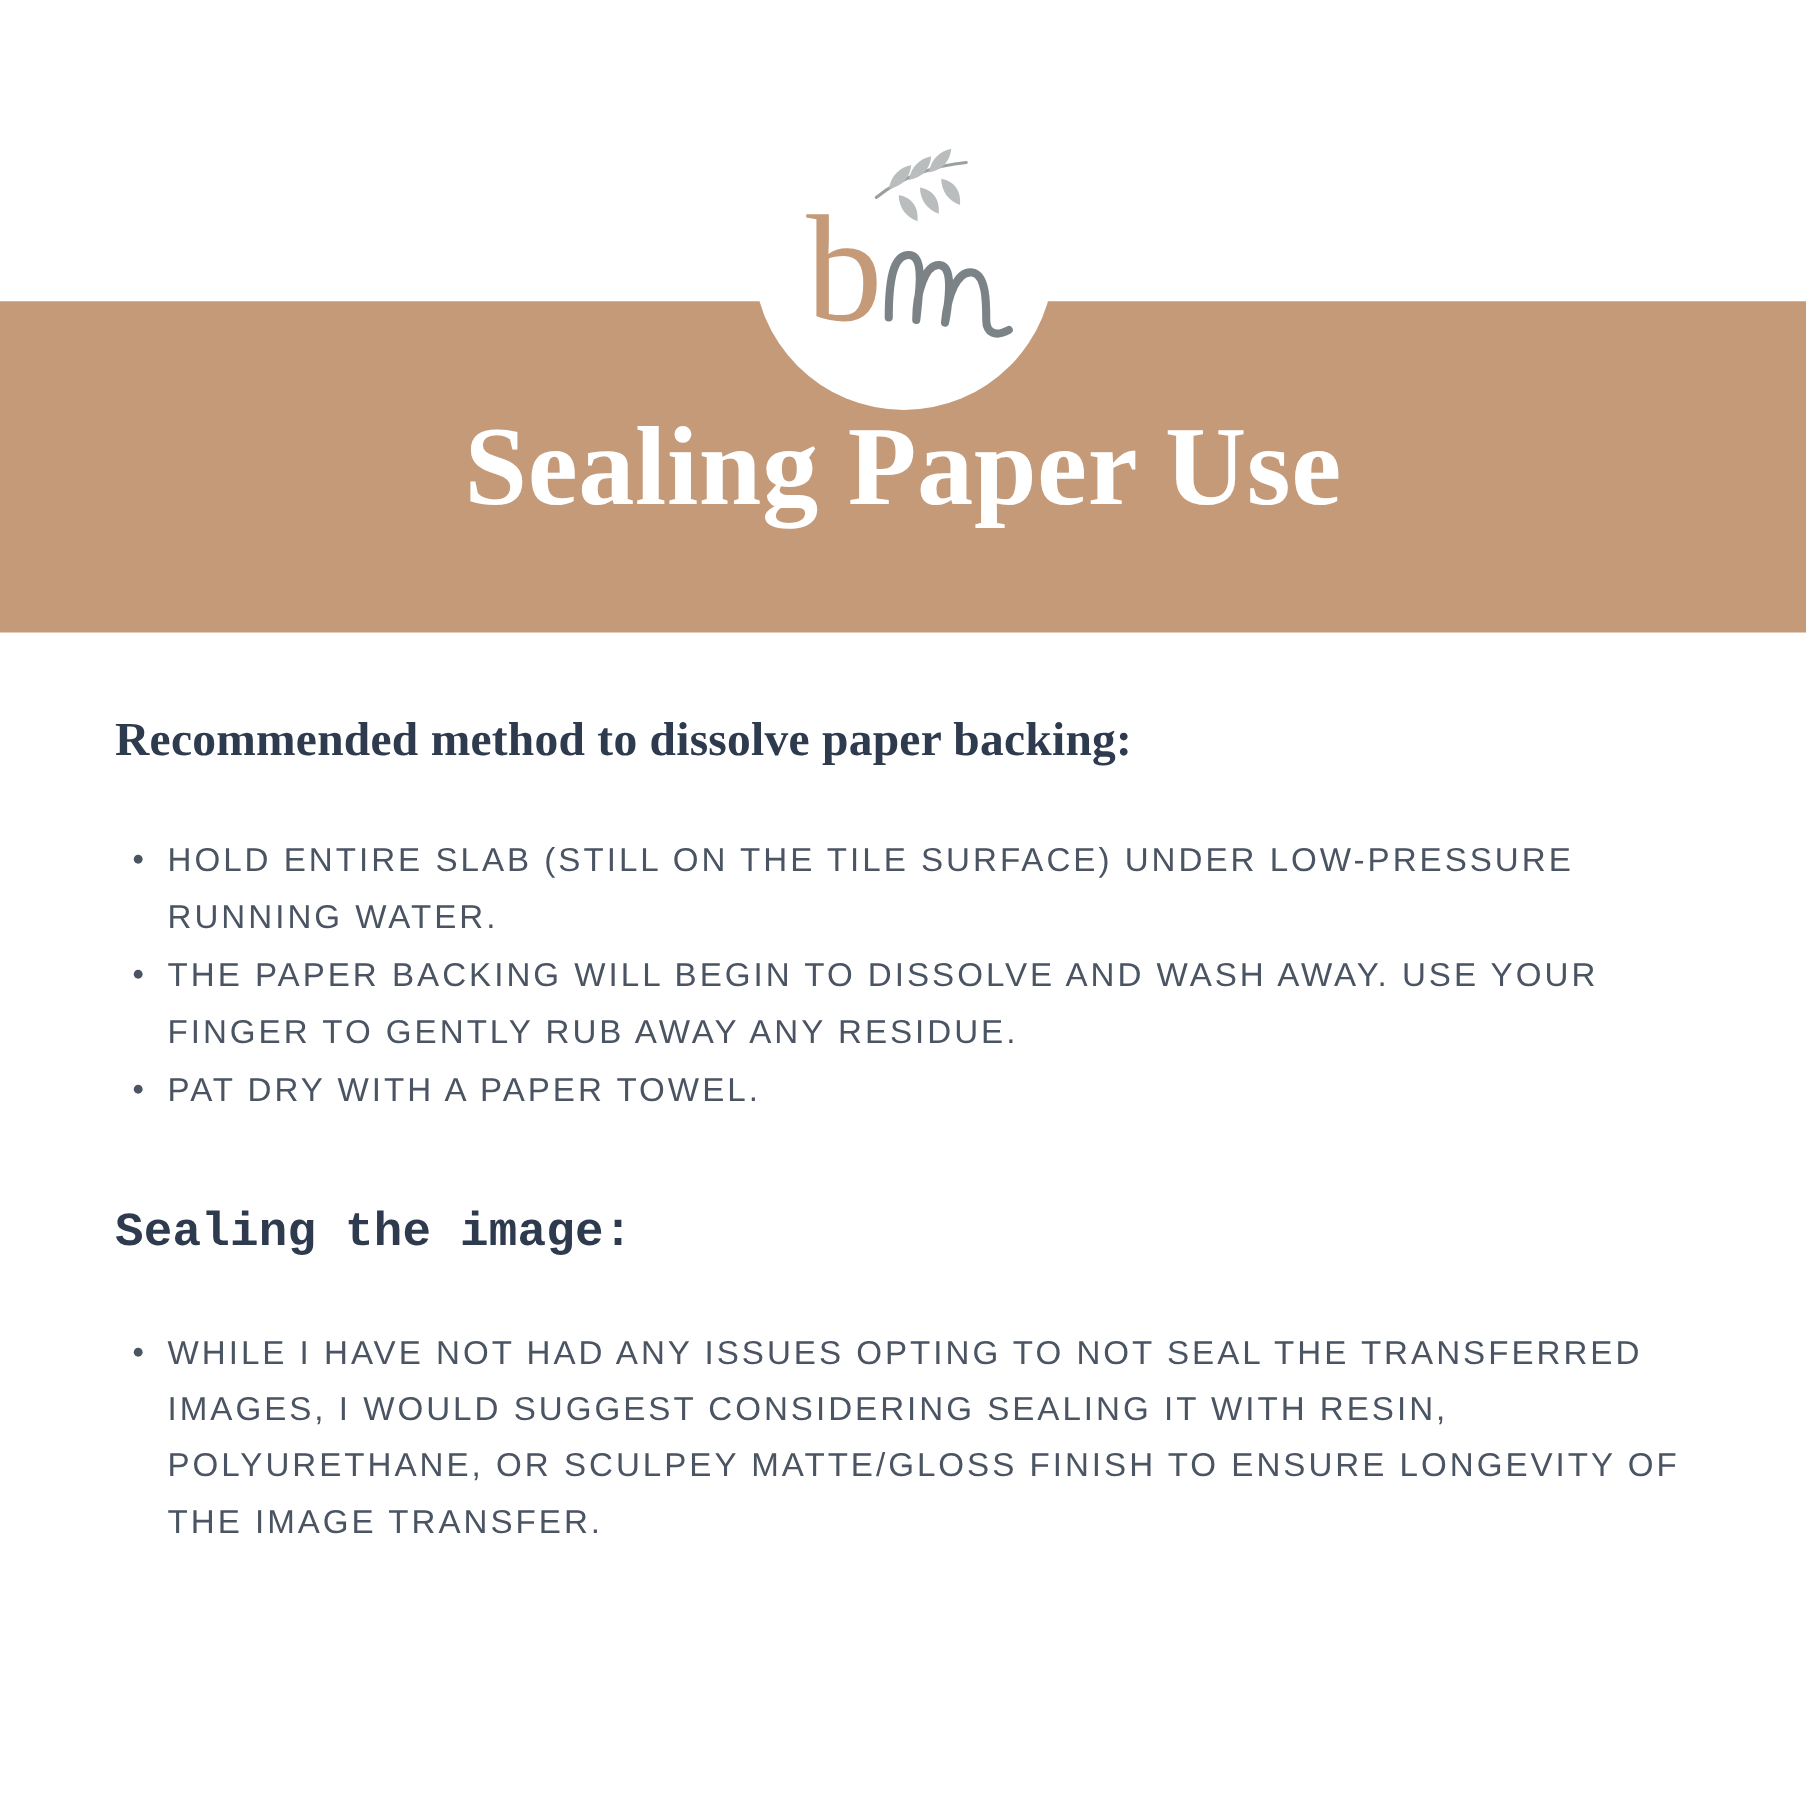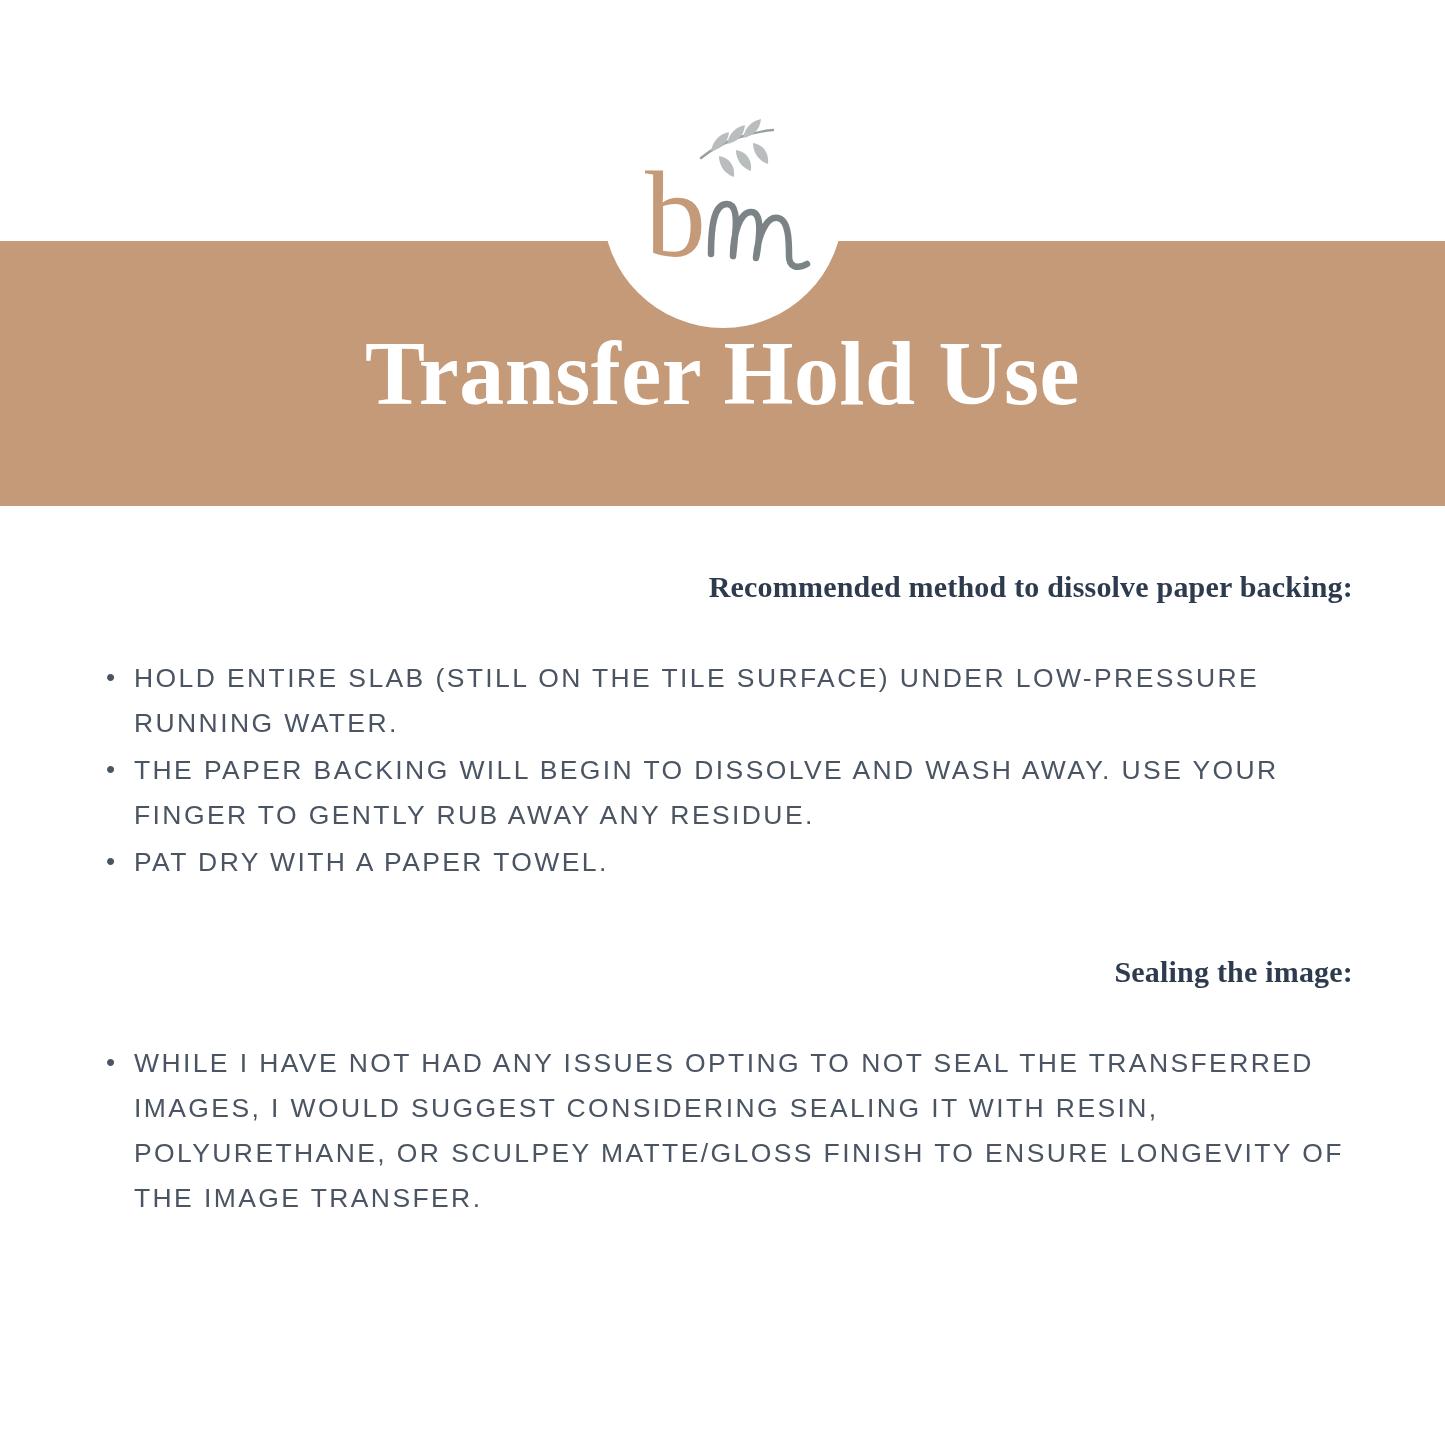--- a/index.html
+++ b/index.html
@@ -74,26 +74,26 @@
     position: absolute;
     left: 0;
     top: 506px;
     width: 1445px;
     padding: 0 92px;
   }
   .section-heading {
     font-family: "Liberation Serif", serif;
     font-weight: bold;
     color: #2e3b4e;
-    font-size: 30px;
-    text-align: right;
+    font-size: 38px;
+    text-align: left;
     letter-spacing: 0.2px;
   }
   .heading-1 { margin-top: 64px; }
-  .heading-2 { margin-top: 70px; margin-bottom: 44px; }
+  .heading-2 { margin-top: 70px; margin-bottom: 44px; font-family: Liberation Mono, monospace; }
 
   ul.steps {
     list-style: none;
     margin-top: 52px;
     padding-left: 10px;
   }
   ul.steps li {
     position: relative;
     padding-left: 32px;
     color: #4a5462;
@@ -113,21 +113,21 @@
     color: #4a5462;
   }
   .list-sealing li { line-height: 45px; }
 </style>
 </head>
 <body>
 
 <div class="page">
 
   <div class="banner">
-    <div class="banner-title">Transfer Hold Use</div>
+    <div class="banner-title">Sealing Paper Use</div>
   </div>
 
   <div class="logo-zone">
     <div class="logo-circle"></div>
     <svg class="logo-mark" viewBox="0 0 260 200">
 
       <g stroke="#9aa0a2" stroke-width="2.4" fill="none" stroke-linecap="round">
         <path d="M108 62 C130 44, 158 36, 180 34"></path>
         <path d="M118 55 C120 44, 127 38, 136 36 C135 46, 129 53, 118 55Z" fill="#b9bdbe" stroke="none"></path>
         <path d="M134 48 C136 37, 143 31, 152 29 C151 39, 145 46, 134 48Z" fill="#b9bdbe" stroke="none"></path>

